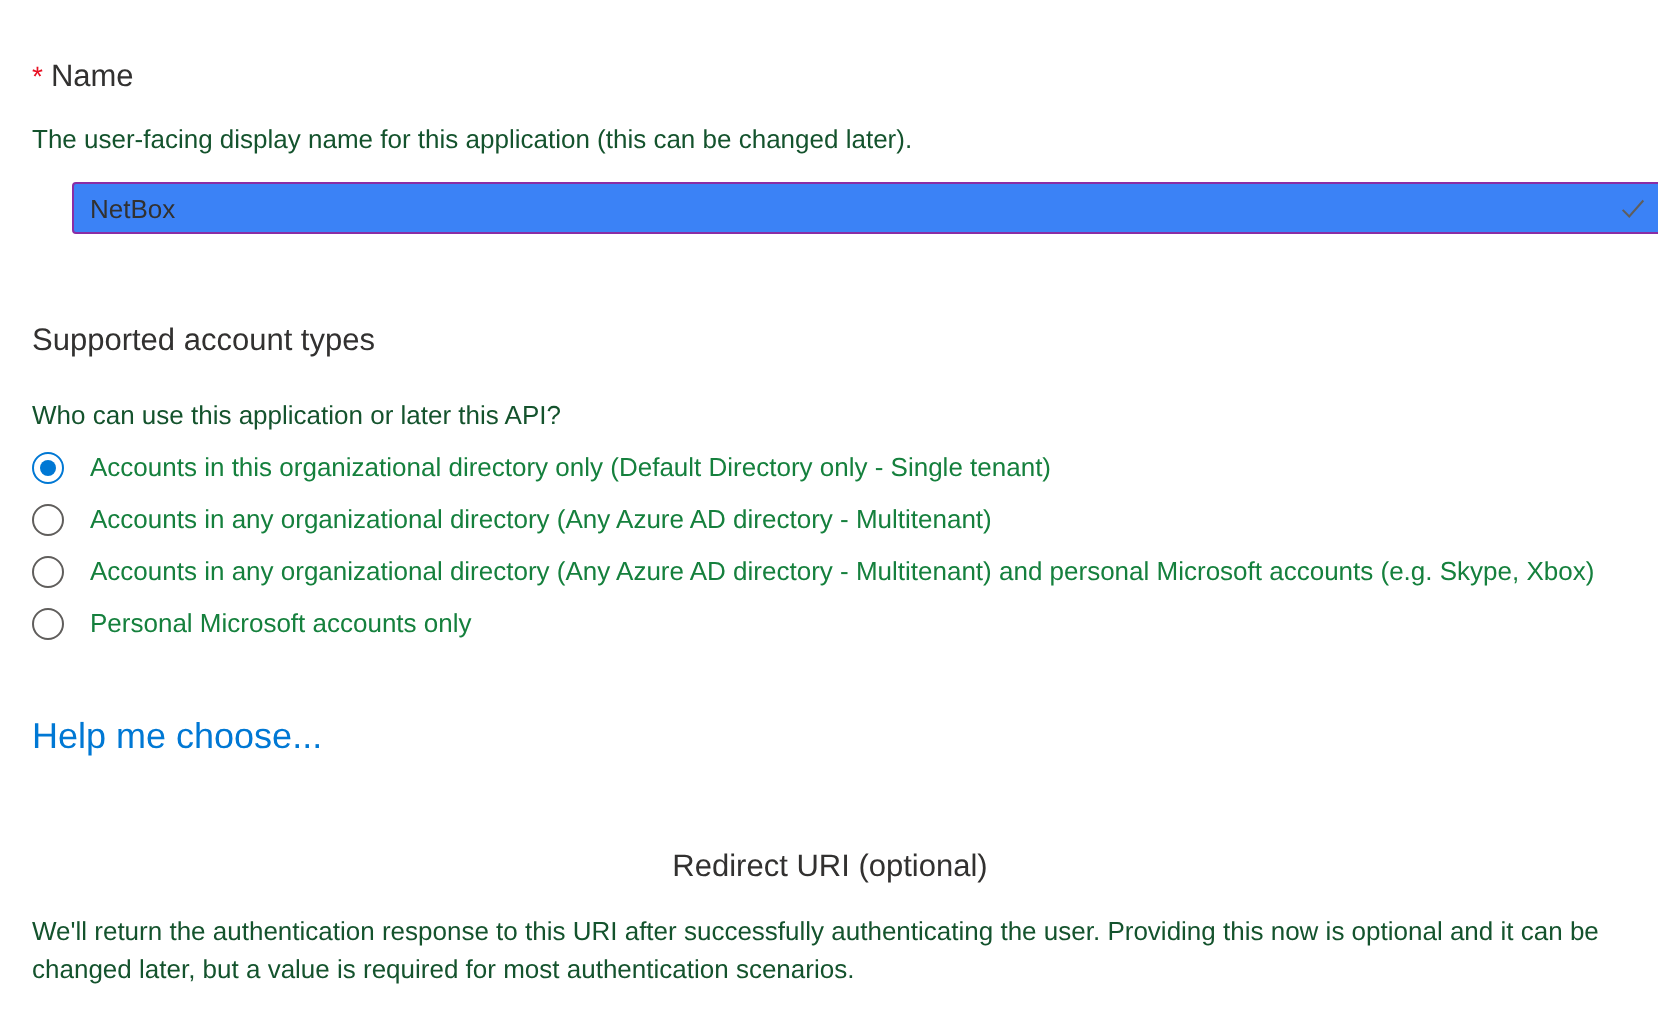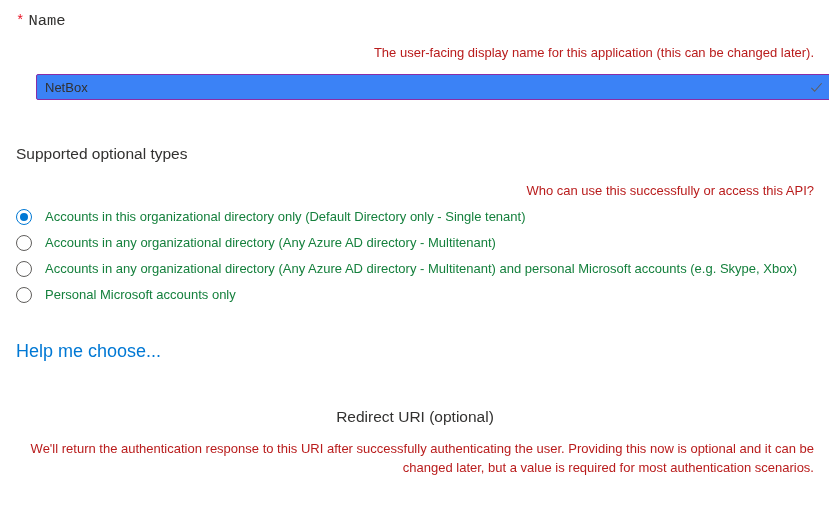--- a/index.html
+++ b/index.html
@@ -10,24 +10,24 @@
     color: #323130;
     overflow: hidden;
   }
   .page { position: relative; width: 829px; height: 516px; padding: 10px 15px 0 16px; }
 
   .section-title {
     font-size: 15.5px; font-weight: 400; color: #323130; line-height: 21px;
   }
   .required-marker { color: #e81123; margin-right: 4px; font-size: 14px; }
 
-  .body-text { font-size: 13px; color: #b91c1c; line-height: 18px; text-align: right; }
+  .body-text { font-size: 13px; color: #14532d; line-height: 18px; }
 
   
-  .name-title-row { margin-top: 1px; font-family: Liberation Mono, monospace; }
+  .name-title-row { margin-top: 18px; }
   .name-desc { margin-top: 12px; }
   .input-wrap {
     position: relative; margin-top: 12px;
     height: 26px; width: 798px;
     border: 1px solid #8a2da5; border-radius: 2px; background: #3b82f6;
     display: flex; align-items: flex-start; margin-left: 20px;
   }
   .input-wrap input {
     border: none; outline: none; background: transparent;
     font-family: inherit; font-size: 13px; color: #323130;
@@ -89,22 +89,22 @@
   <p class="body-text name-desc">The user-facing display name for this application (this can be changed later).</p>
 
   <div class="input-wrap">
     <input type="text" value="NetBox" style="">
     <svg class="check-icon" viewBox="0 0 16 16" fill="none">
       <path d="M2.5 9 L6 12.5 L13.5 4" stroke="#605e5c" stroke-width="1.1" fill="none"></path>
     </svg>
   </div>
 
   
-  <div class="section-title sat-title">Supported optional types</div>
-  <p class="body-text sat-question">Who can use this successfully or access this API?</p>
+  <div class="section-title sat-title">Supported account types</div>
+  <p class="body-text sat-question">Who can use this application or later this API?</p>
 
   <div class="radio-group">
     <div class="radio-row selected">
       <span class="radio-outer"></span>
       <span class="radio-label">Accounts in this organizational directory only (Default Directory only - Single tenant)</span>
     </div>
     <div class="radio-row">
       <span class="radio-outer"></span>
       <span class="radio-label">Accounts in any organizational directory (Any Azure AD directory - Multitenant)</span>
     </div>

